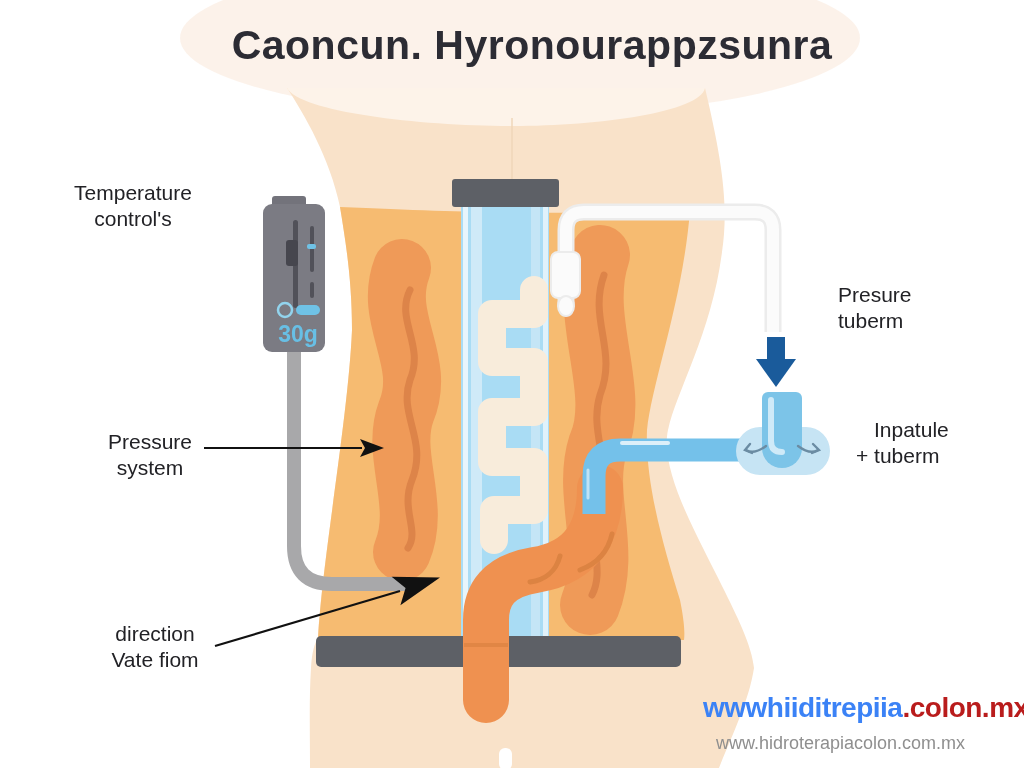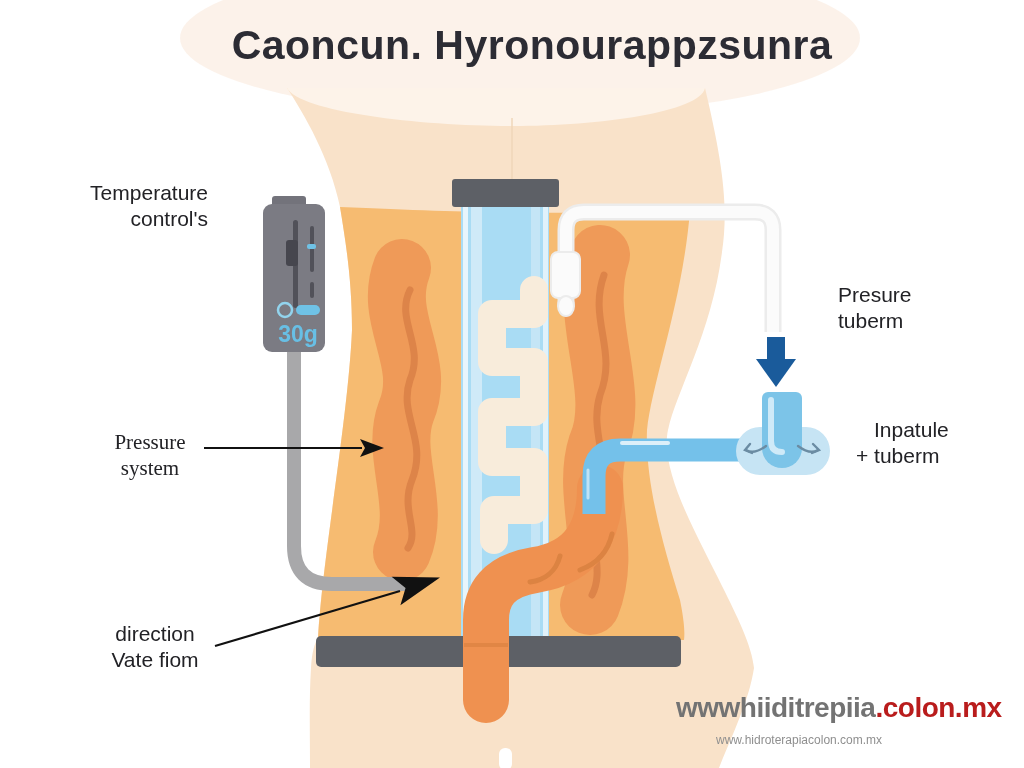--- a/index.html
+++ b/index.html
@@ -12,25 +12,25 @@
   .lbl{position:absolute;z-index:2;color:#222226;font-size:21px;line-height:26px;}
   .lbl.center{text-align:center;}
   .title{
     position:absolute;z-index:2;left:40px;right:0;top:22px;text-align:center;
     font-size:41px;font-weight:700;color:#2c2c34;letter-spacing:.5px;
   }
   .url-big{
     position:absolute;z-index:2;left:676px;top:692px;width:300px;
     font-size:28px;font-weight:700;letter-spacing:-0.5px;white-space:nowrap;
   }
-  .url-big .name{color:#737373;}
+  .url-big .name{color:#3b82f6;margin-left:27px;}
   .url-big .domain{color:#b91c1c;}
   .url-small{
     position:absolute;z-index:2;left:716px;top:733px;width:260px;
-    font-size:12px;color:#8f8f8f;white-space:nowrap;
+    font-size:18px;color:#8f8f8f;white-space:nowrap;
   }
   .inlet-line1{margin-left:18px;display:block;}
   .block{display:block;}
 </style>
 </head>
 <body>
 
 <div id="stage">
 
 <svg class="illustration" width="1024" height="768" viewBox="0 0 1024 768">
@@ -146,26 +146,26 @@
   <g>
     <line x1="215" y1="646" x2="400" y2="591" stroke="#111" stroke-width="2.2"></line>
     <polygon points="0,-15 46,0 0,15 10,0" fill="#111" transform="translate(396,591) rotate(-17)"></polygon>
   </g>
 
   <rect x="499" y="748" width="13" height="22" rx="6" fill="#ffffff"></rect>
 </svg>
 
 <div class="title">Caoncun. Hyronourappzsunra</div>
 
-<div class="lbl center" style="left:58px;top:180px;width:150px;text-align:right;">
+<div class="lbl center" style="left:58px;top:180px;width:150px;">
   <span class="block">Temperature</span>
   <span class="block">control's</span>
 </div>
 
-<div class="lbl center" style="left:75px;top:429px;width:150px;font-family:Liberation Serif, serif;">
+<div class="lbl center" style="left:75px;top:429px;width:150px;">
   <span class="block">Pressure</span>
   <span class="block">system</span>
 </div>
 
 <div class="lbl center" style="left:80px;top:621px;width:150px;">
   <span class="block">direction</span>
   <span class="block">Vate fiom</span>
 </div>
 
 <div class="lbl" style="left:838px;top:282px;">

